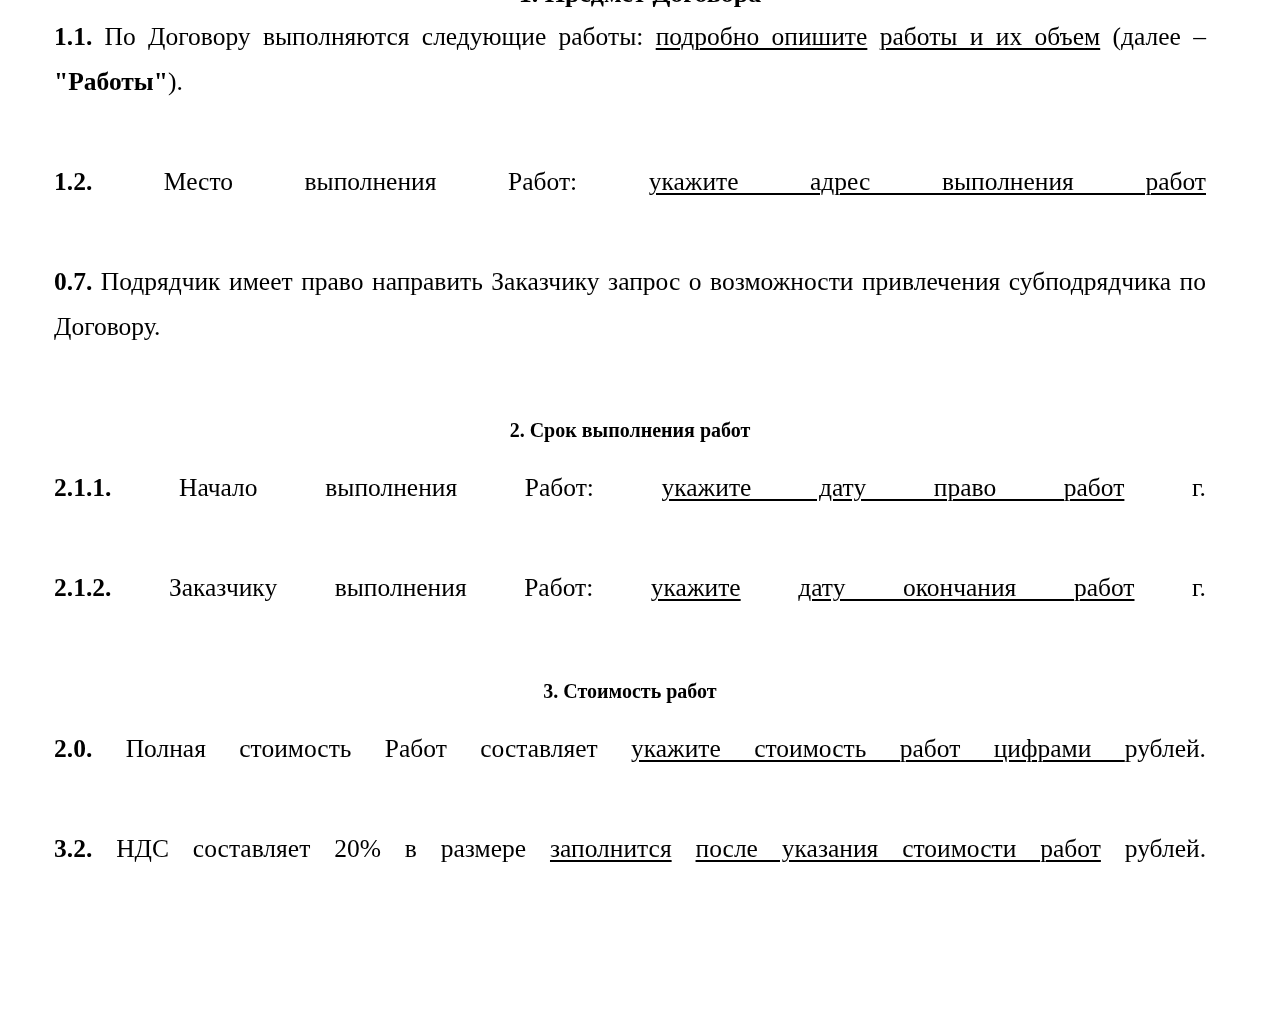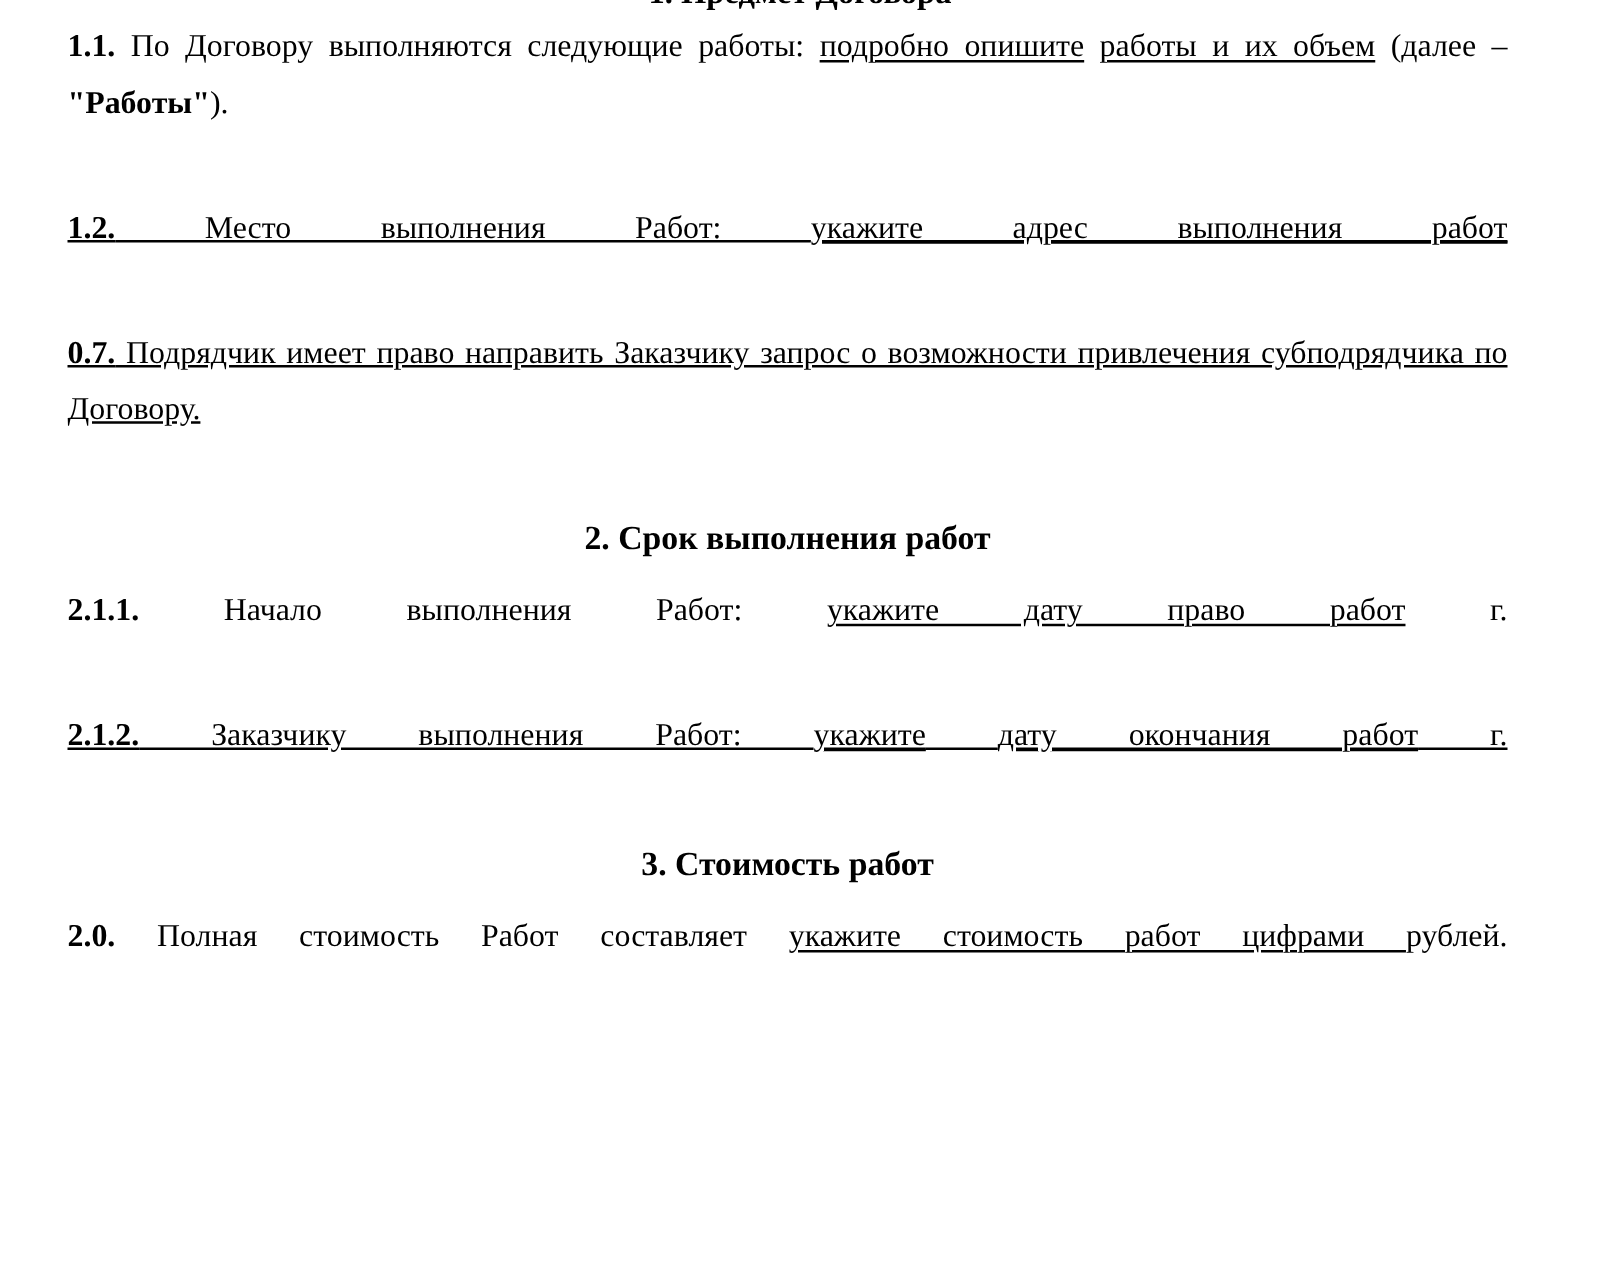--- a/index.html
+++ b/index.html
@@ -54,34 +54,33 @@
     margin: 0 0 0 0;
     padding: 0;
     font-size: 25.5px;
     line-height: 45px;
     text-align: justify;
     text-justify: inter-word;
     hyphens: none;
   }
   p.clause + p.clause {
     margin-top: 10px;
-    text-decoration: underline;
   }
 
   
   p.clause::after {
     content: "";
     display: inline-block;
     width: 100%;
   }
 
   h2.section-heading {
     margin: 14px 0 12px 0;
     padding: 0;
-    font-size: 27px;
+    font-size: 20px;
     line-height: 45px;
     font-weight: bold;
     text-align: center;
   }
 
   .num {
     font-weight: bold;
   }
 
   .fill {
@@ -115,17 +114,18 @@
 
     <div>
       <p class="clause"><span class="num">2.1.1.</span><span> Начало выполнения Работ: </span><span class="fill">укажите дату право работ</span><span> г.</span></p>
       <p class="clause"><span class="num">2.1.2.</span><span> Заказчику выполнения Работ: </span><span class="fill">укажите</span><span> </span><span class="fill">дату окончания работ</span><span> г.</span></p>
     </div>
 
     <h2 class="section-heading">3. Стоимость работ</h2>
 
     <div>
       <p class="clause"><span class="num">2.0.</span><span> Полная стоимость Работ составляет </span><span class="fill">укажите стоимость работ цифрами </span><span> рублей.</span></p>
+      <p class="clause"><span class="num">3.2.</span><span> НДС составляет 20% в размере </span><span class="fill">заполнится</span><span> </span><span class="fill">после указания стоимости работ</span><span> рублей.</span></p>
 
     </div>
 
   </div>
 </div>
 
 </body></html>

